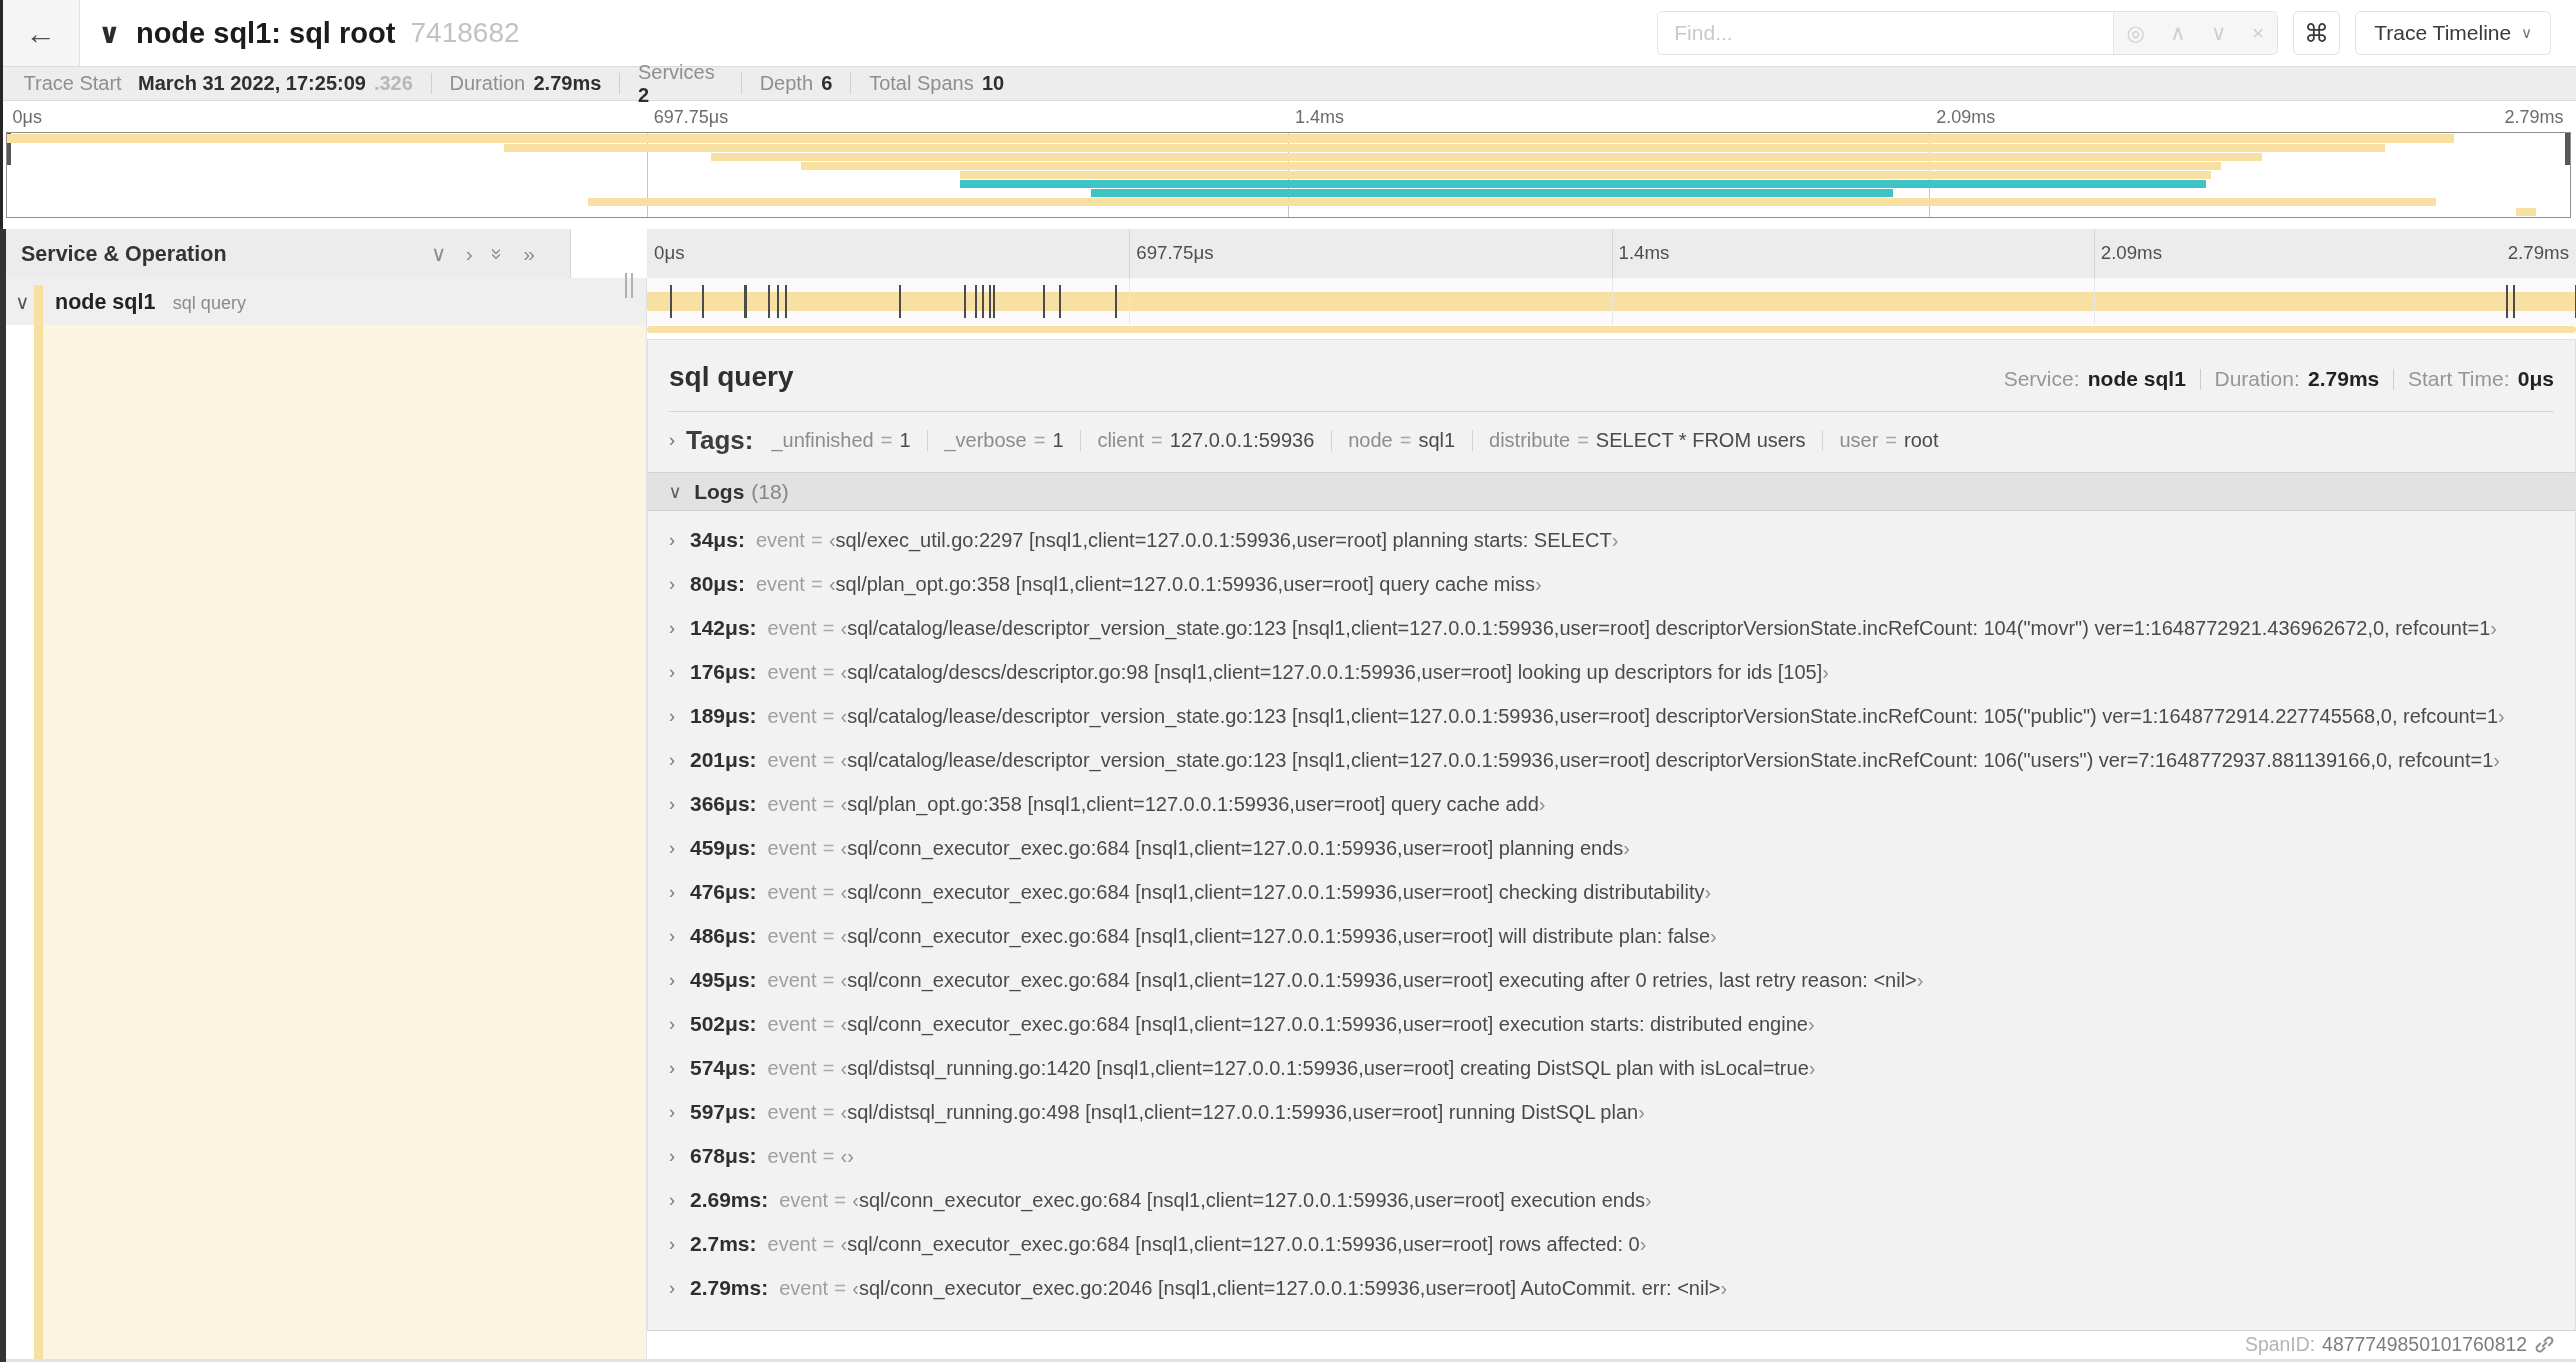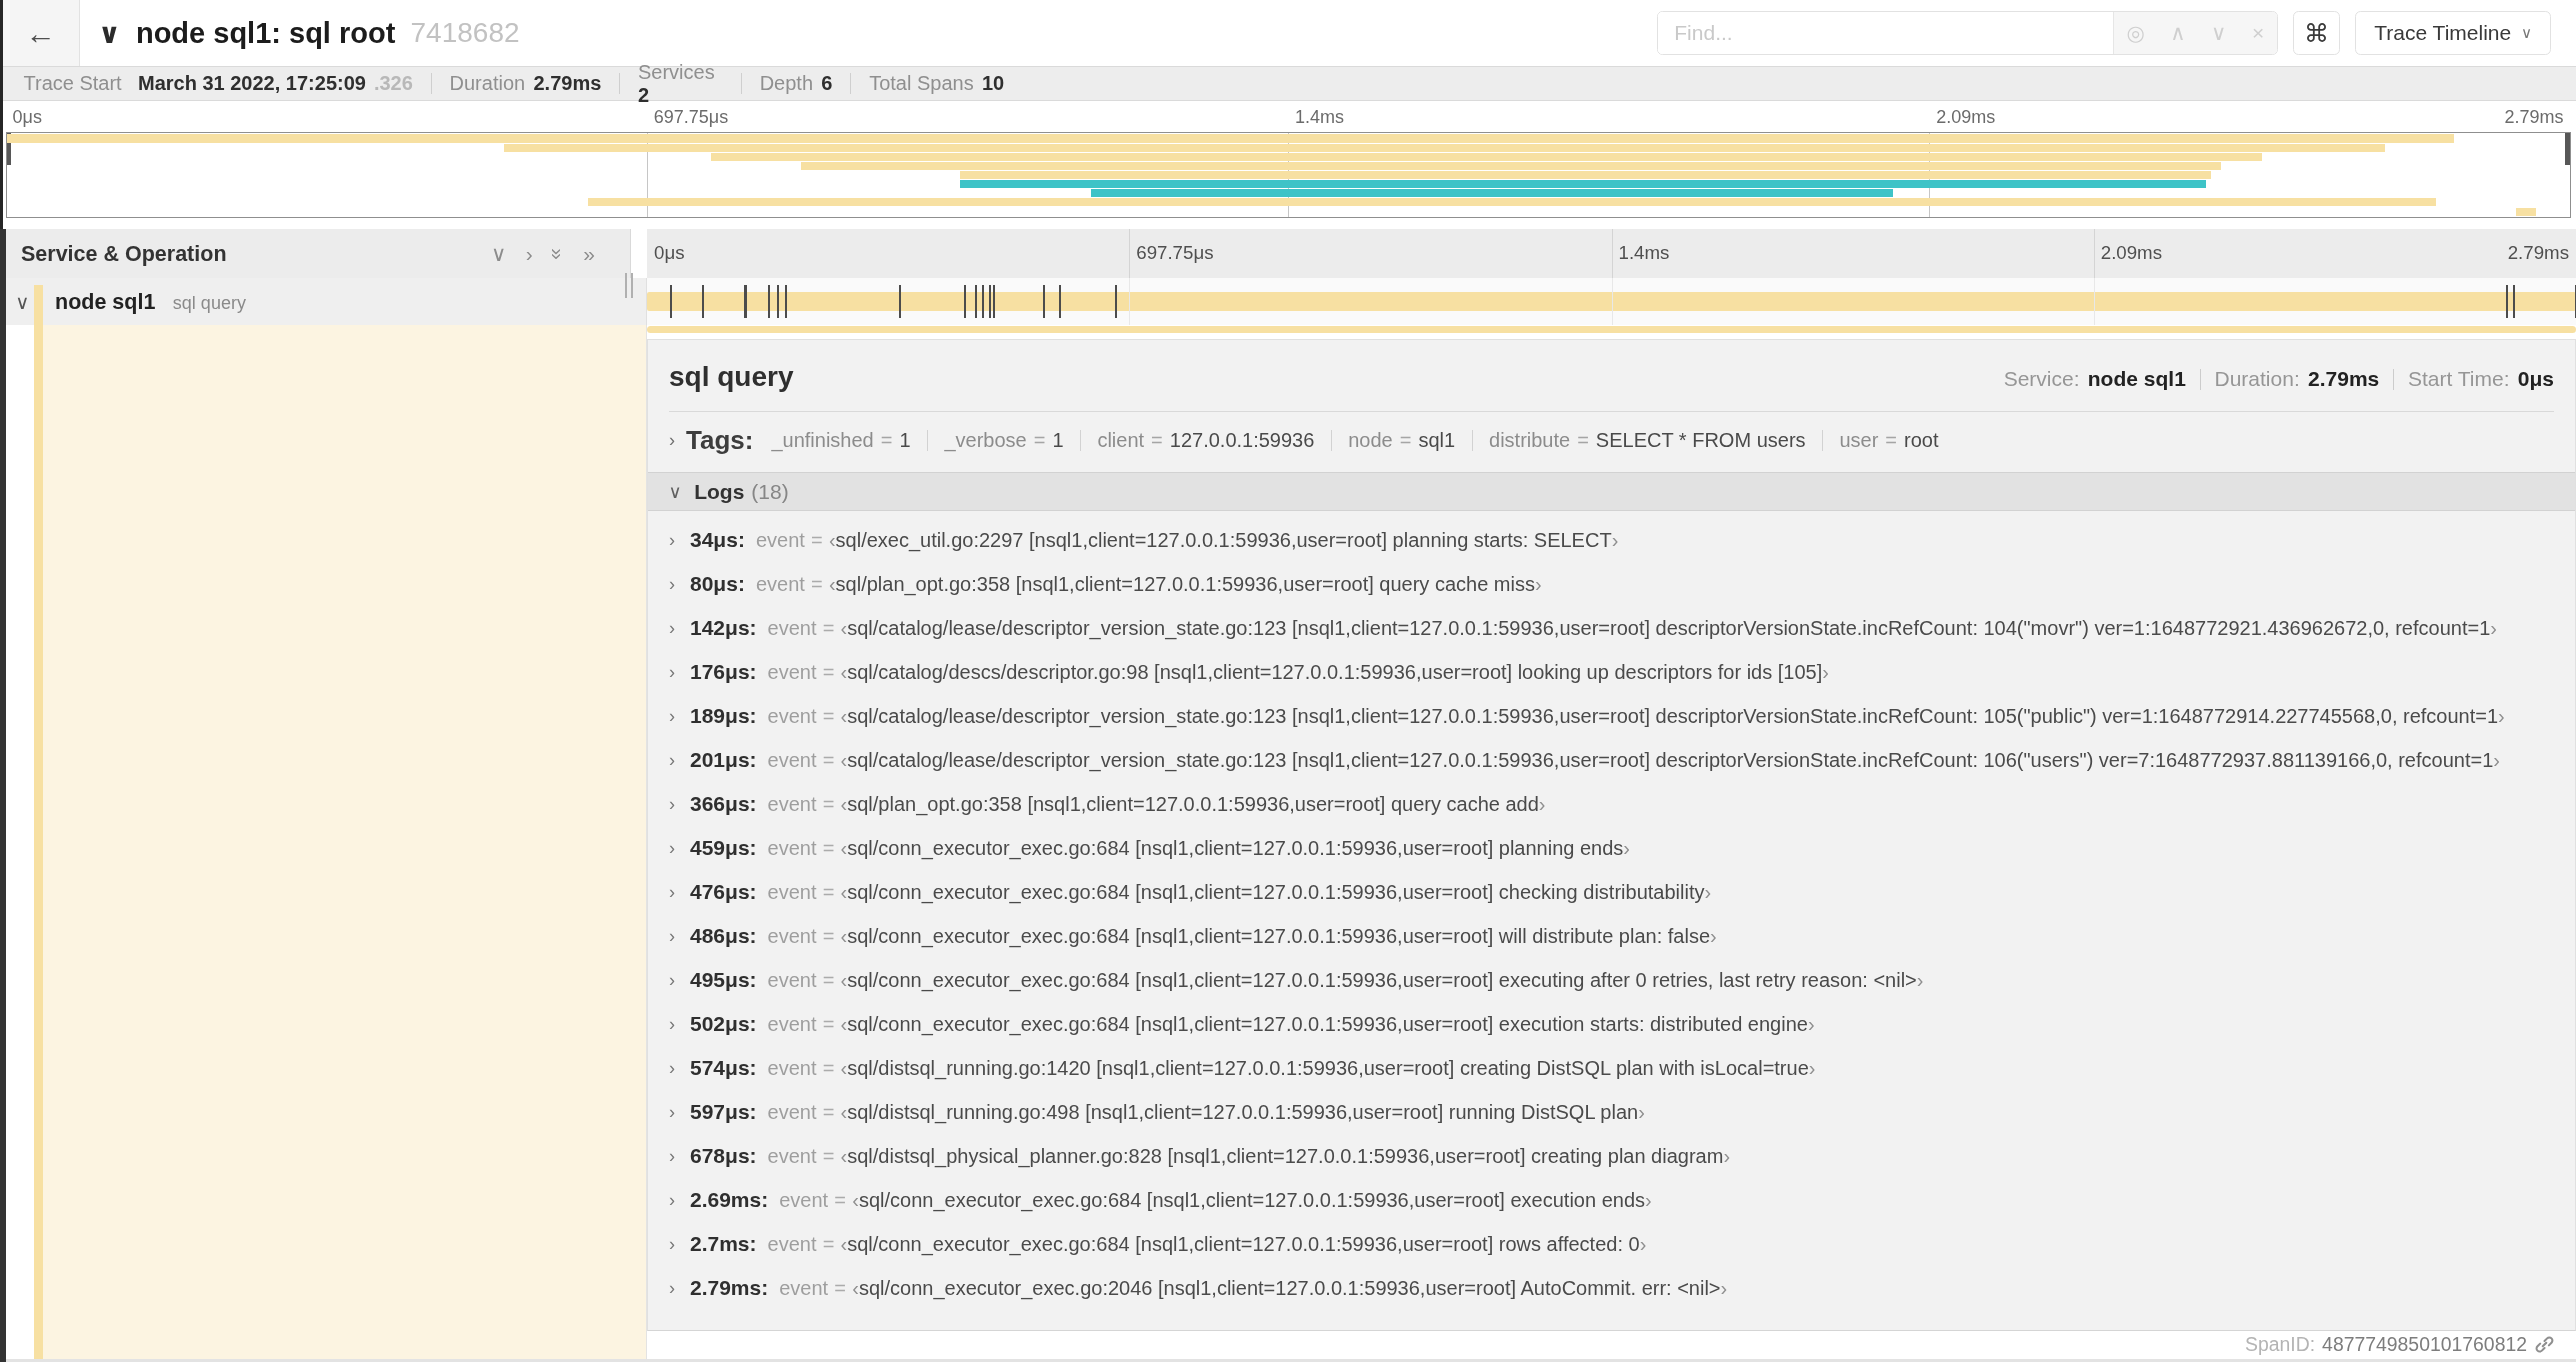--- a/index.html
+++ b/index.html
@@ -45,21 +45,21 @@
   .v-sep{width:0.7px;height:21px;background:#cfcfcf;margin:0 18px;}
   
   .mm-labels{position:absolute;left:5.5px;right:5.5px;top:101px;height:30.5px;font-size:18px;color:#6b6b6b;}
   .tick-label{position:absolute;top:5.5px;white-space:nowrap;}
   .mm-canvas{position:absolute;left:5.5px;right:5.5px;top:132px;height:86px;background:#fff;
     border:1.4px solid #8f8f8f;box-sizing:border-box;cursor:crosshair;}
   .gridline{position:absolute;top:0;bottom:0;width:0.7px;background:#c6c6c6;}
   .mm-span{position:absolute;height:8.3px;}
   .mm-handle{position:absolute;top:0;width:4.8px;height:32px;background:#575757;cursor:ew-resize;}
   
-  .tl-left{position:absolute;left:0;top:229px;width:631px;height:50px;background:#ececec;
+  .tl-left{position:absolute;left:0;top:229px;width:571px;height:50px;background:#ececec;
     border-bottom:0.7px solid #c6c6c6;border-right:0.7px solid #d9d9d9;box-sizing:border-box;}
   .tl-title{position:absolute;left:21px;top:50%;transform:translateY(-50%);
     font-size:21.5px;font-weight:700;color:#333;}
   .tl-icons{position:absolute;right:35px;top:50%;transform:translateY(-50%);display:flex;
     gap:19.4px;color:#8c8c8c;font-size:21px;}
   .tl-icons span{cursor:pointer;}
   .rot90{display:inline-block;transform:rotate(90deg);}
   .tl-right{position:absolute;left:647px;right:0;top:229px;height:50px;background:#ececec;
     border-bottom:0.7px solid #c6c6c6;box-sizing:border-box;font-size:18.7px;color:#4f4f4f;}
   .tl-right .gridline{background:#d4d4d4;}
@@ -447,21 +447,20 @@
           <span class="log-quote">‹</span>
           <span class="log-value">sql/distsql_running.go:498 [nsql1,client=127.0.0.1:59936,user=root] running DistSQL plan</span>
           <span class="log-quote">›</span>
         </div>
         <div class="log-row">
           <span class="log-chevron">›</span>
           <span class="log-time">678μs:</span>
           <span class="log-key">event</span>
           <span class="log-eq">=</span>
           <span class="log-quote">‹</span>
-          <span class="log-value">sql/distsql_physical_planner.go:828 [nsql1,client=127.0.0.1:59936,user=root] creating plan diagram</span>
           <span class="log-quote">›</span>
         </div>
         <div class="log-row">
           <span class="log-chevron">›</span>
           <span class="log-time">2.69ms:</span>
           <span class="log-key">event</span>
           <span class="log-eq">=</span>
           <span class="log-quote">‹</span>
           <span class="log-value">sql/conn_executor_exec.go:684 [nsql1,client=127.0.0.1:59936,user=root] execution ends</span>
           <span class="log-quote">›</span>

